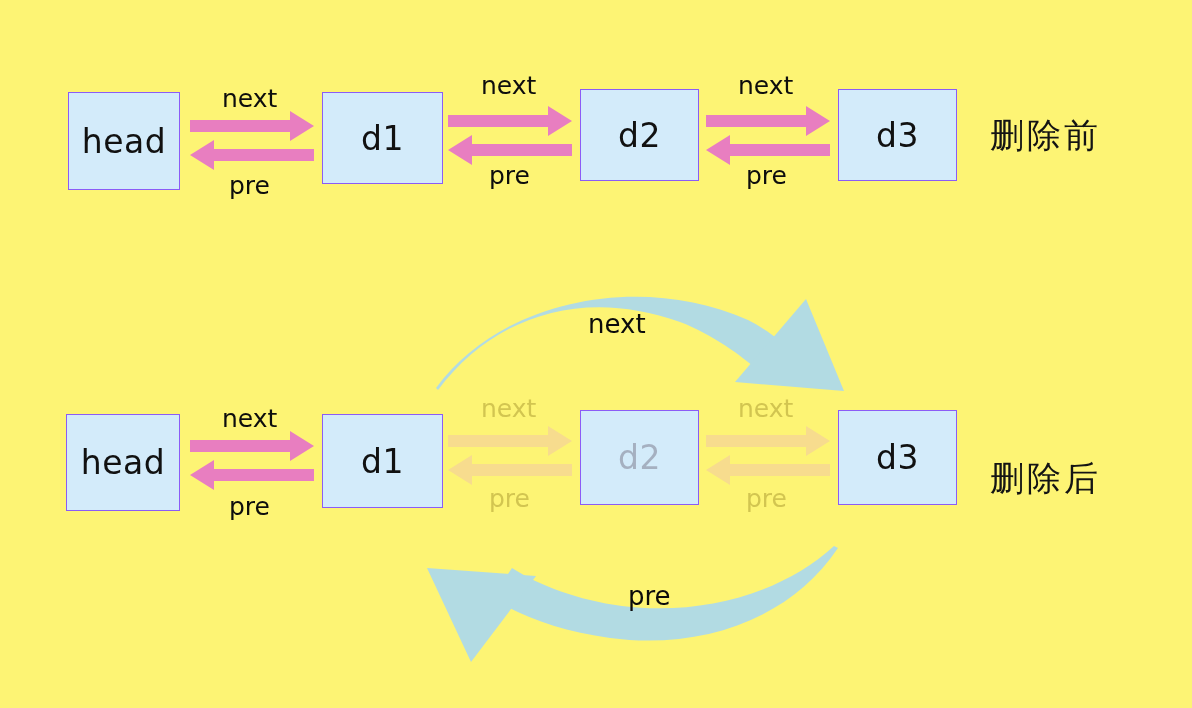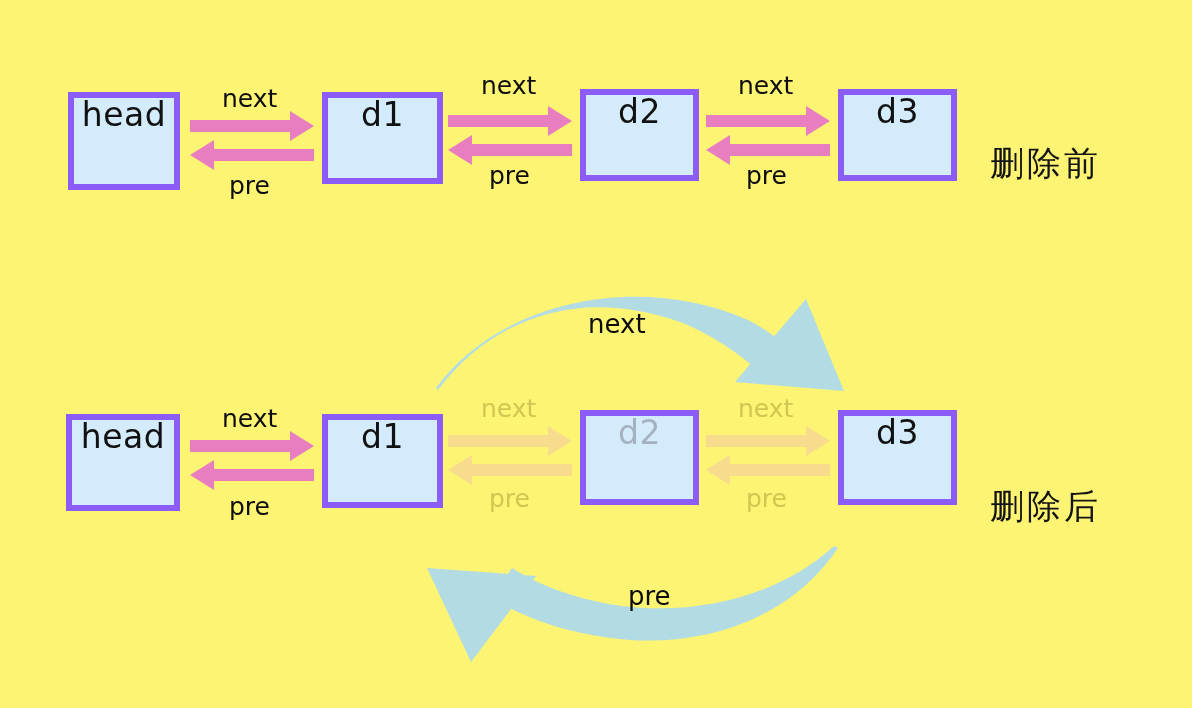--- a/index.html
+++ b/index.html
@@ -16,44 +16,43 @@
   }
   #canvas {
     position: relative;
     width: 1192px;
     height: 708px;
     background: #fdf474;
   }
   .node-box {
     position: absolute;
     background: #d3ebfa;
-    border: 6px solid #8b5cf6;
+    border: 1px solid #8b5cf6;
     display: flex;
-    align-items: flex-start;
+    align-items: center;
     justify-content: center;
     box-sizing: border-box;
   }
   .node-label {
     font-size: 33px;
     color: #111111;
     line-height: 1;
     font-weight: 400;
     letter-spacing: 0.5px;
   }
   .node-box.faded .node-label {
     color: rgba(60, 40, 60, 0.30);
   }
   .stage-label {
     position: absolute;
     font-size: 34px;
     color: #141414;
     letter-spacing: 3px;
     white-space: nowrap;
     font-family: "DejaVu Sans", "Liberation Sans", sans-serif;
-    margin-top: 28px;
   }
   .edge-label {
     position: absolute;
     font-size: 25px;
     color: #0d0d0d;
     white-space: nowrap;
     line-height: 1;
   }
   .edge-label.faded {
     color: rgba(150, 130, 30, 0.42);

